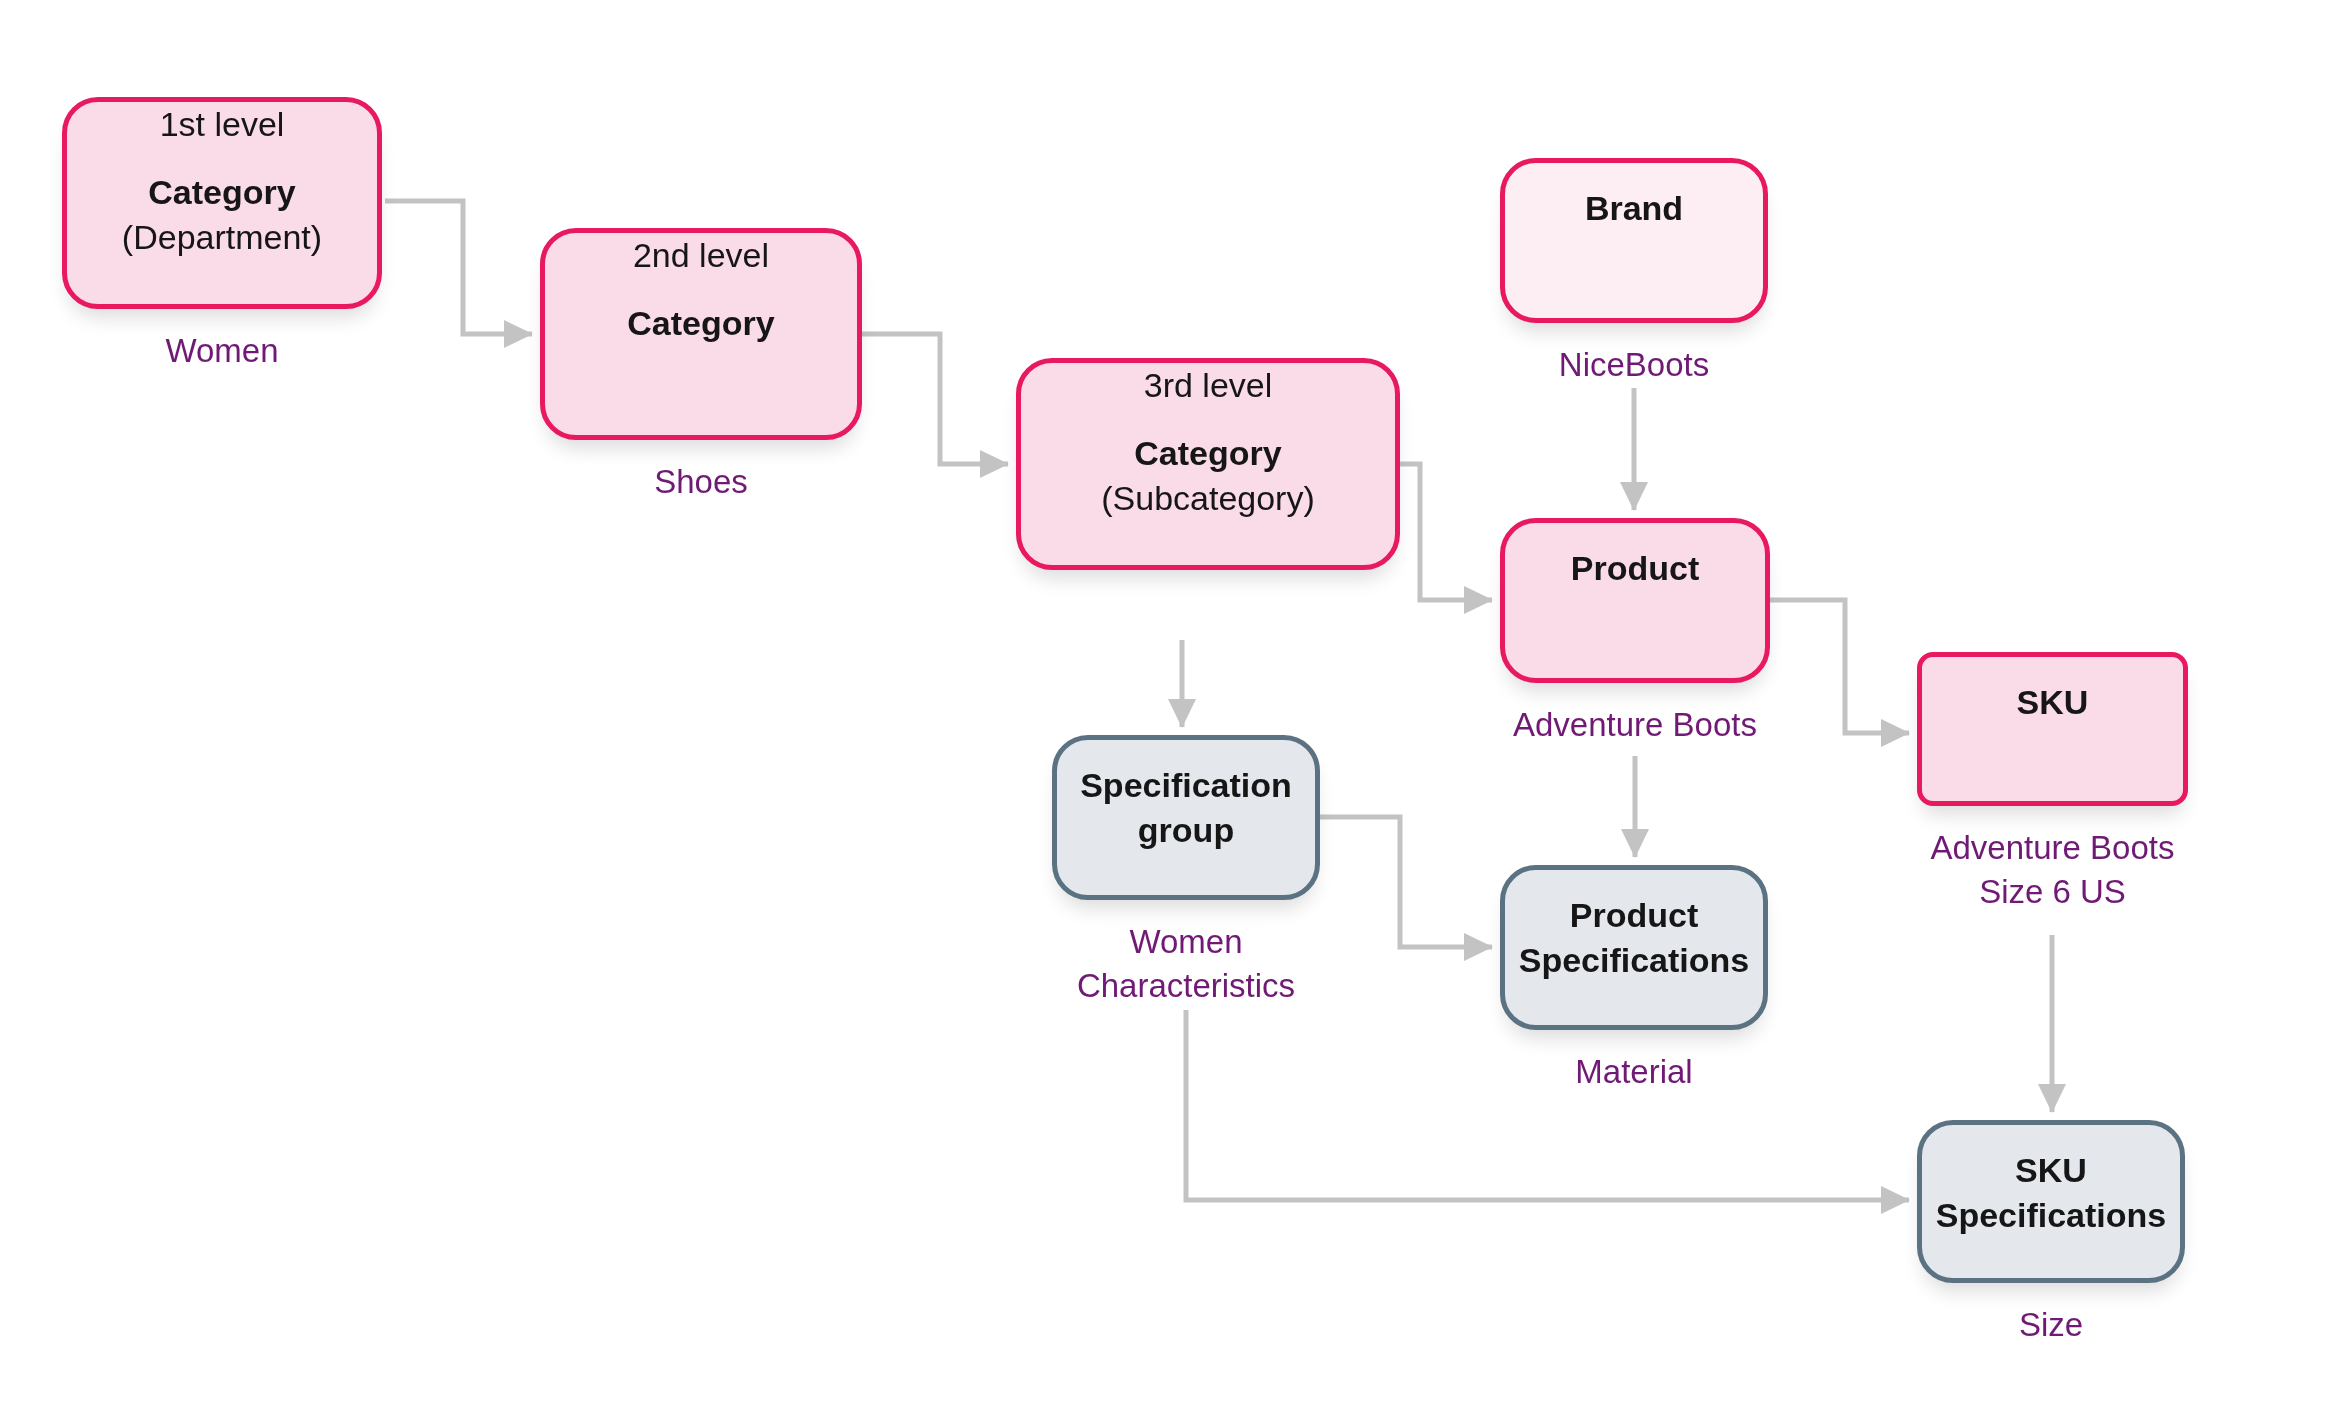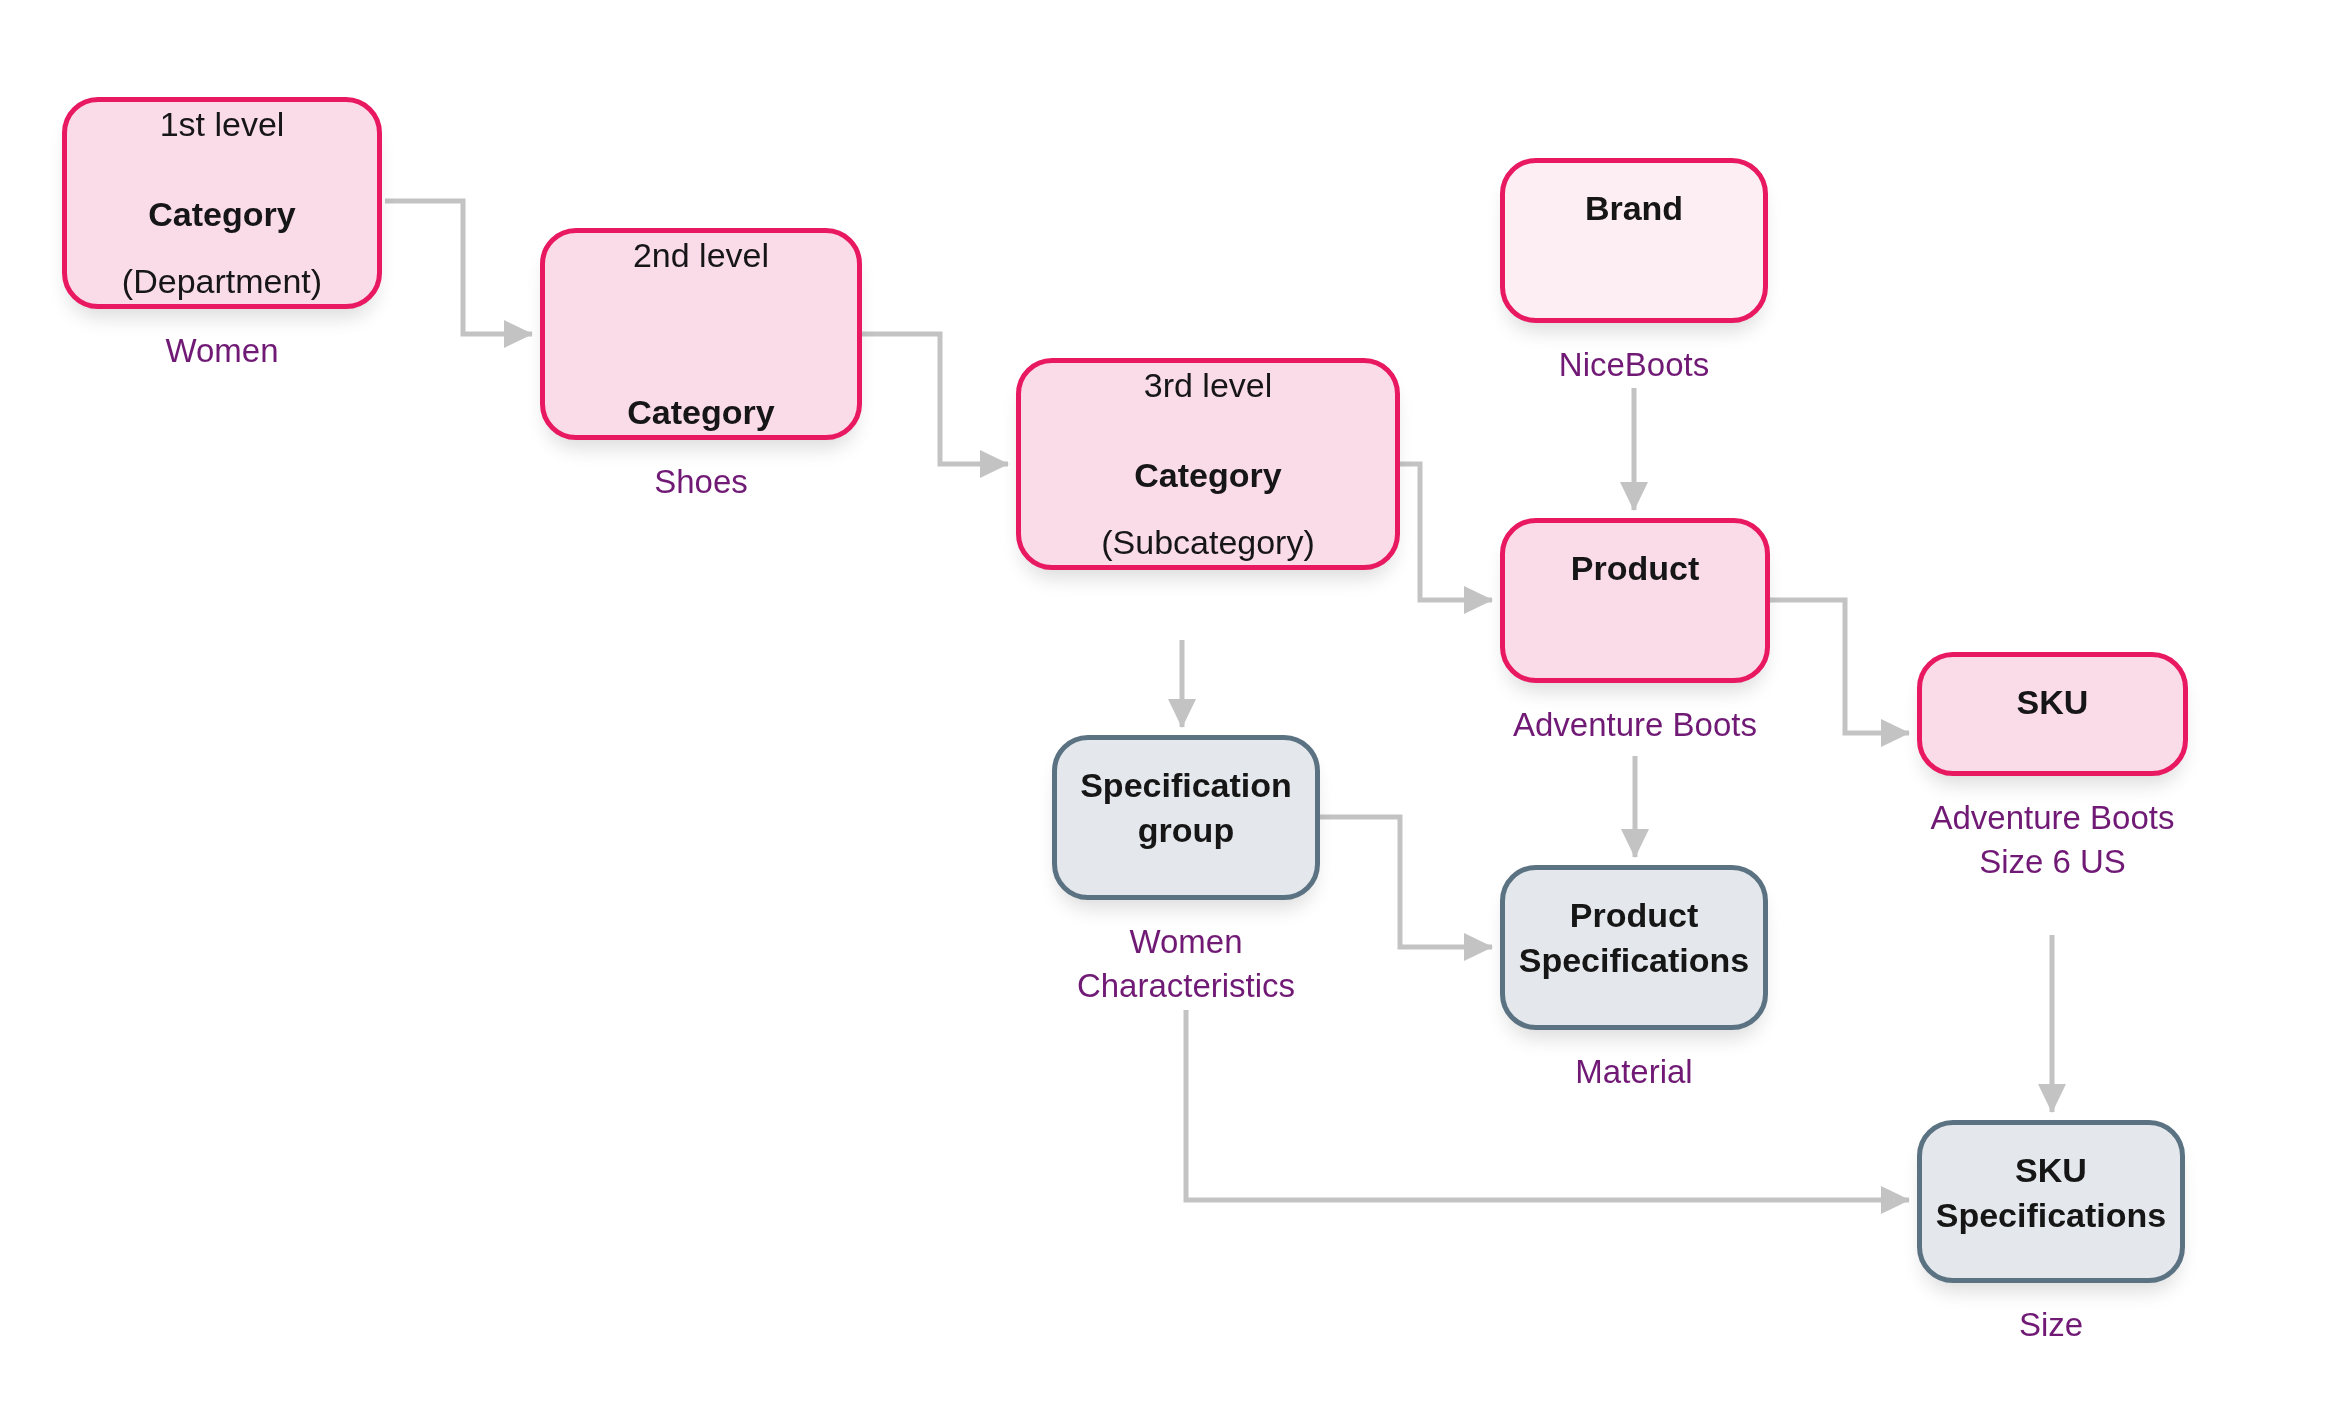--- a/index.html
+++ b/index.html
@@ -26,21 +26,21 @@
   }
   .box {
     box-sizing: border-box;
     width: 100%;
     border-style: solid;
     border-width: 5px;
     border-radius: 36px;
     display: flex;
     flex-direction: column;
     align-items: center;
-    justify-content: space-between;
+    justify-content: flex-start;
     text-align: center;
     padding: 0 8px;
     box-shadow: 0 14px 20px -6px rgba(0,0,0,0.14);
   }
   .v-pink .box       { background: #fadbe8; border-color: #e81961; }
   .v-pink-light .box { background: #fdeef4; border-color: #e81961; }
   .v-gray .box       { background: #e4e8ec; border-color: #5b7282; }
   .tline {
     font-size: 34px;
     line-height: 1.32;
@@ -59,21 +59,21 @@
     font-size: 33px;
     line-height: 1.33;
     color: #701a75;
   }
   
   .n0 { left: 62px;   top: 97px;   width: 320px; }  .n0 .box { height: 212px; }
   .n1 { left: 540px;  top: 228px;  width: 322px; }  .n1 .box { height: 212px; }
   .n2 { left: 1016px; top: 358px;  width: 384px; }  .n2 .box { height: 212px; }
   .n3 { left: 1500px; top: 158px;  width: 268px; }  .n3 .box { height: 165px; }
   .n4 { left: 1500px; top: 518px;  width: 270px; }  .n4 .box { height: 165px; }
-  .n5 { left: 1917px; top: 652px;  width: 271px; }  .n5 .box { height: 124px; }
+  .n5 { left: 1917px; top: 652px;  width: 271px; }  .n5 .box { height: 154px; border-radius: 16px; }
   .n6 { left: 1052px; top: 735px;  width: 268px; }  .n6 .box { height: 165px; }
   .n7 { left: 1500px; top: 865px;  width: 268px; }  .n7 .box { height: 165px; }
   .n8 { left: 1917px; top: 1120px; width: 268px; }  .n8 .box { height: 163px; }
   .n5 .label { width: 300px; }
   .n6 .label { width: 300px; }
   .edge-path {
     fill: none;
     stroke: #c3c3c3;
     stroke-width: 5;
   }

